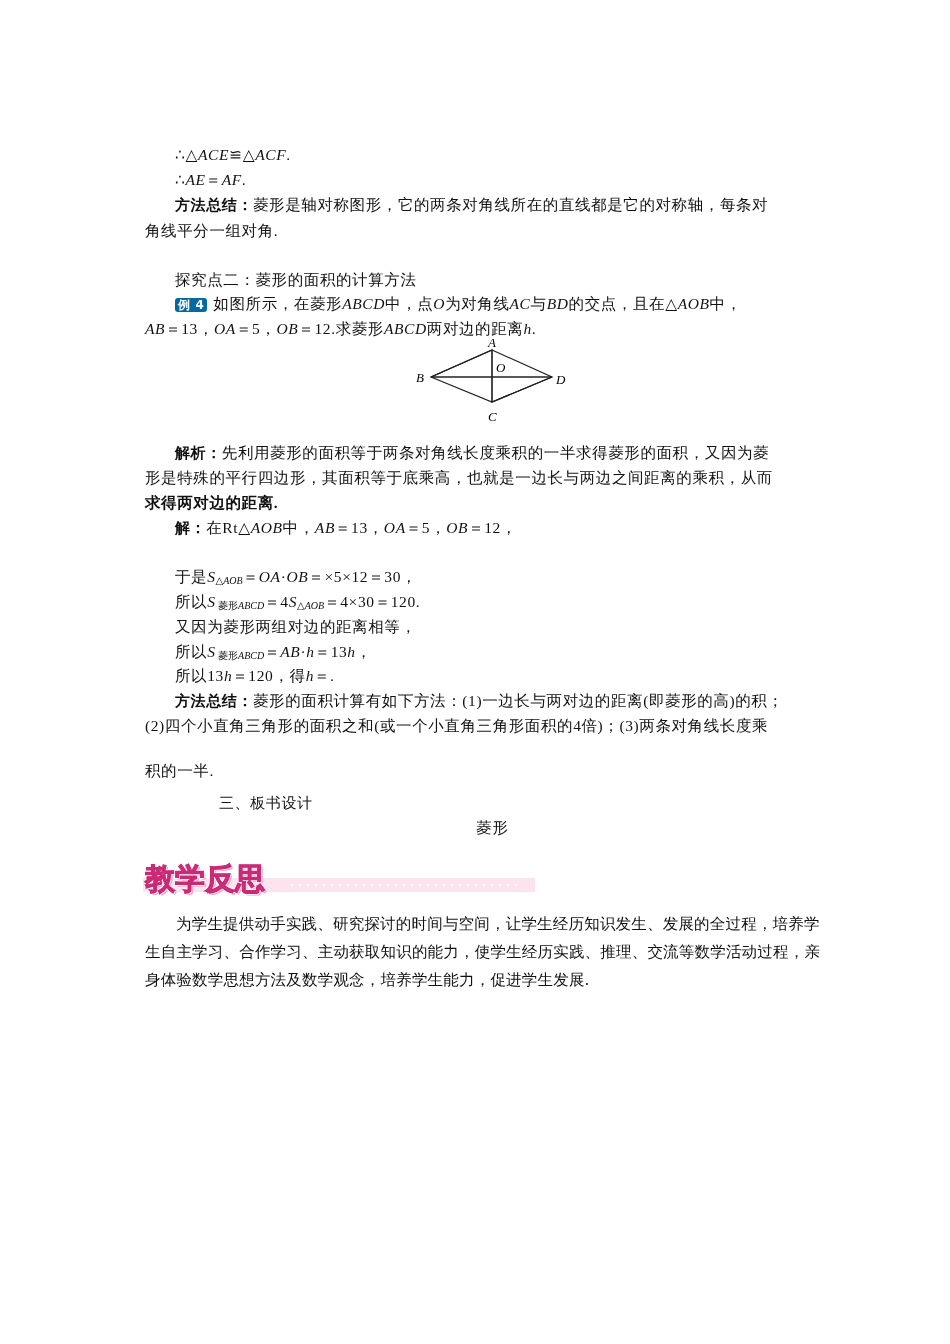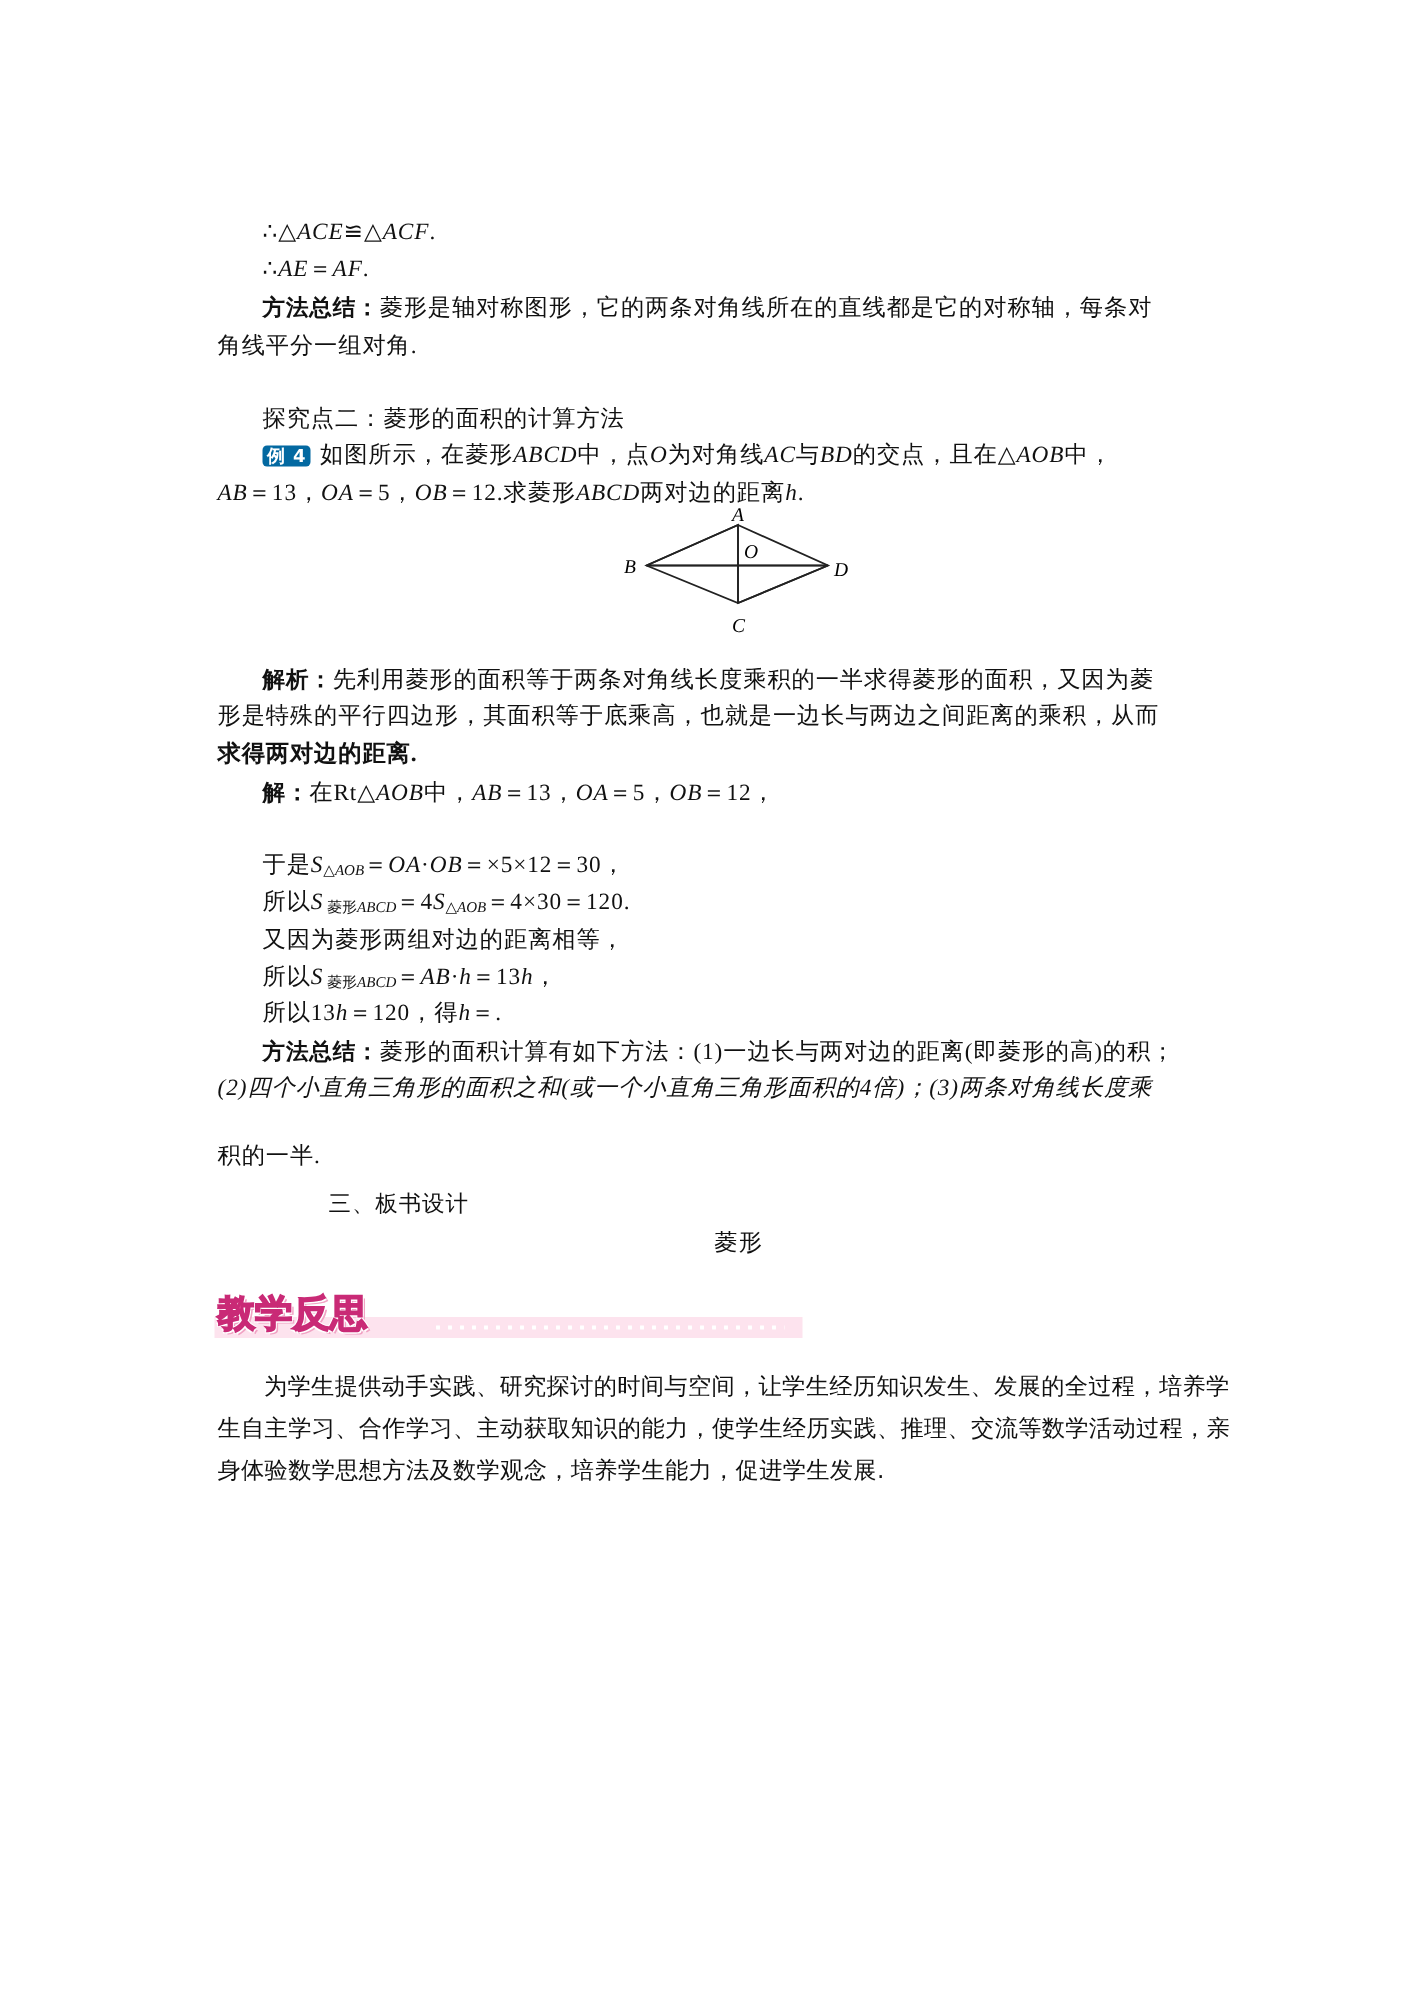--- a/index.html
+++ b/index.html
@@ -18,21 +18,21 @@
            font-family: "DejaVu Sans", sans-serif; }
   .figure { position: absolute; left: 410px; top: 335px; width: 170px; height: 92px; }
   .figure svg { width: 170px; height: 92px; }
   .center-title { position: absolute; left: 476px; top: 818px; font-size: 15.5px; letter-spacing: 1px; }
   .banner { position: absolute; left: 143px; top: 859px; width: 392px; height: 36px; }
   .banner .strip { position: absolute; left: 0; top: 19px; width: 392px; height: 14px; background: #fde3ee; }
   .banner .dots { position: absolute; left: 145px; top: 24px; width: 235px; height: 4px;
                   background-image: radial-gradient(circle, #ffffff 1.4px, transparent 1.6px);
                   background-size: 8px 4px; }
   .banner .title { position: absolute; left: 2px; top: 0px; font-family: "DejaVu Sans", sans-serif;
-                   font-weight: bold; font-size: 25px; color: #e8468f; letter-spacing: 0px;
+                   font-weight: bold; font-size: 30px; color: #e8468f; letter-spacing: 0px;
                    -webkit-text-stroke: 1px #c92a76;
                    text-shadow: 1px 1px 0 #fff, -1px -1px 0 #fff, 1px -1px 0 #fff, -1px 1px 0 #fff, 2px 2px 0 #f1a3c4; }
   .reflection { position: absolute; left: 145px; width: 680px; font-family: "DejaVu Sans", "Liberation Sans", sans-serif;
                 font-size: 15.5px; line-height: 28px; color: #111; letter-spacing: 0.2px; }
 </style>
 </head>
 <body>
 
 <div class="page">
 
@@ -67,21 +67,21 @@
 
   <div class="line indent" style="top:518px;"><span class="bold">解：</span>在Rt△<i>AOB</i>中，<i>AB</i>＝13，<i>OA</i>＝5，<i>OB</i>＝12，</div>
 
   <div class="line indent" style="top:567px;">于是<i>S</i><sub class="s">△<i>AOB</i></sub>＝<i>OA</i>·<i>OB</i>＝×5×12＝30，</div>
   <div class="line indent" style="top:592px;">所以<i>S</i><sub class="s"> 菱形<i>ABCD</i></sub>＝4<i>S</i><sub class="s">△<i>AOB</i></sub>＝4×30＝120.</div>
   <div class="line indent" style="top:617px;">又因为菱形两组对边的距离相等，</div>
   <div class="line indent" style="top:642px;">所以<i>S</i><sub class="s"> 菱形<i>ABCD</i></sub>＝<i>AB</i>·<i>h</i>＝13<i>h</i>，</div>
   <div class="line indent" style="top:666px;">所以13<i>h</i>＝120，得<i>h</i>＝.</div>
 
   <div class="line indent" style="top:691px;"><span class="bold">方法总结：</span><span>菱形的面积计算有如下方法：(1)一边长与两对边的距离(即菱形的高)的积；</span></div>
-  <div class="line" style="top:716px;font-style:italic;">(2)四个小直角三角形的面积之和(或一个小直角三角形面积的4倍)；(3)两条对角线长度乘</div>
+  <div class="line" style="top:716px;">(2)四个小直角三角形的面积之和(或一个小直角三角形面积的4倍)；(3)两条对角线长度乘</div>
   <div class="line" style="top:741px;margin-top:20px;">积的一半.</div>
 
   <div class="line indent sans" style="top:793px; font-size:15px;">三、板书设计</div>
   <div class="center-title">菱形</div>
 
   <div class="banner">
     <div class="strip"></div>
     <div class="dots"></div>
     <div class="title">教学反思</div>
   </div>

